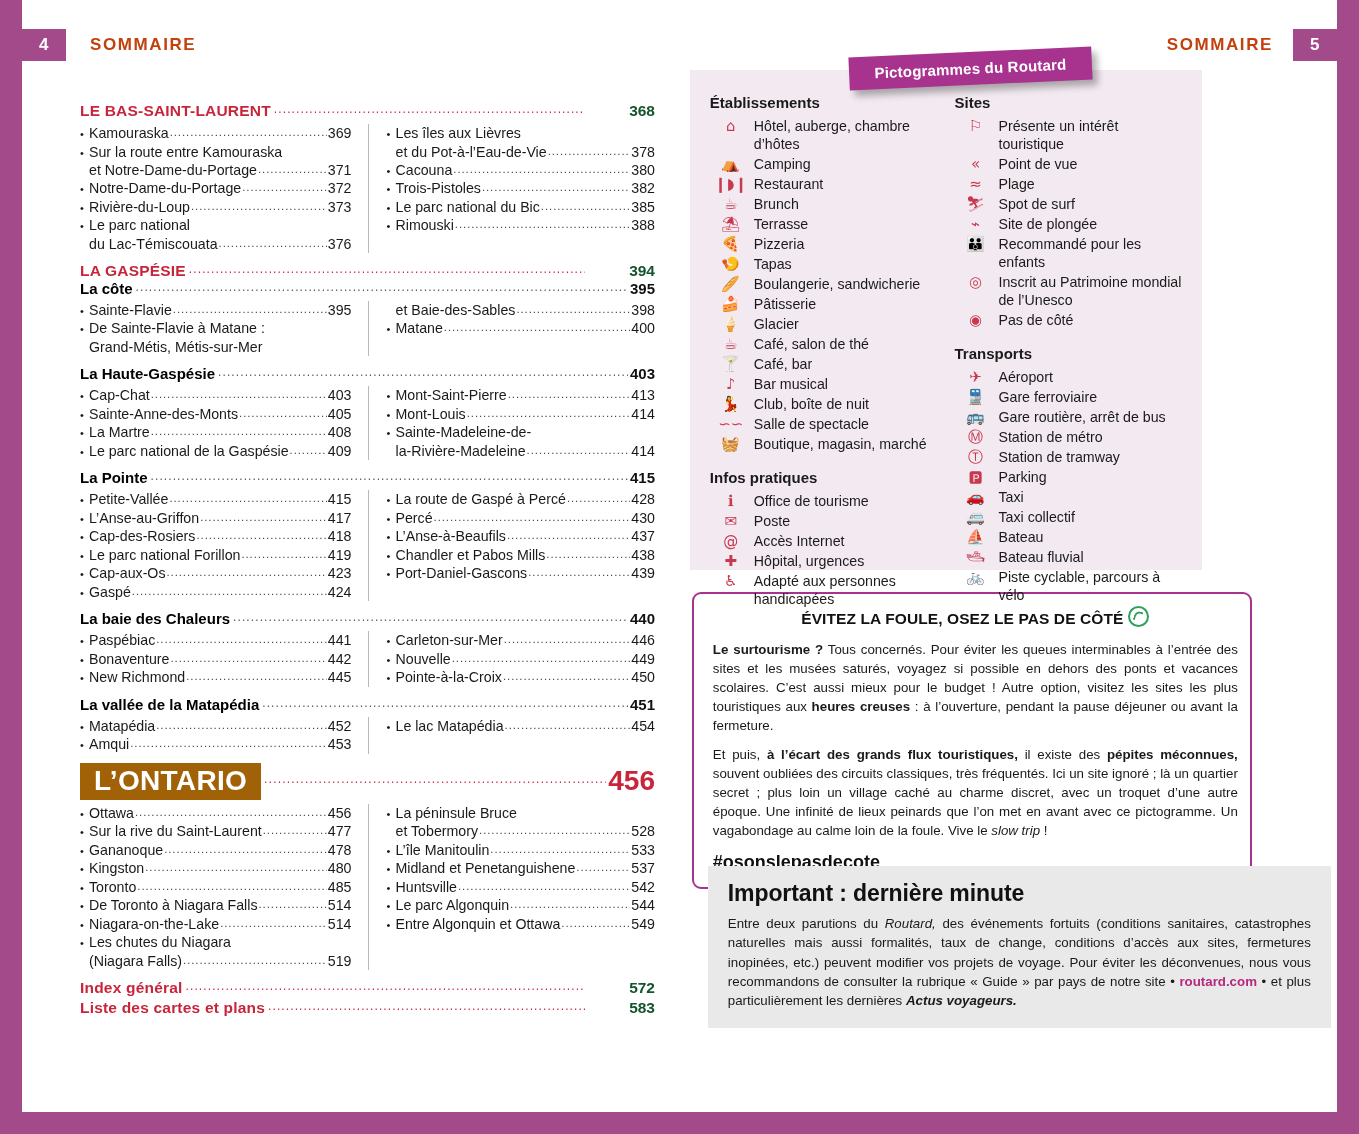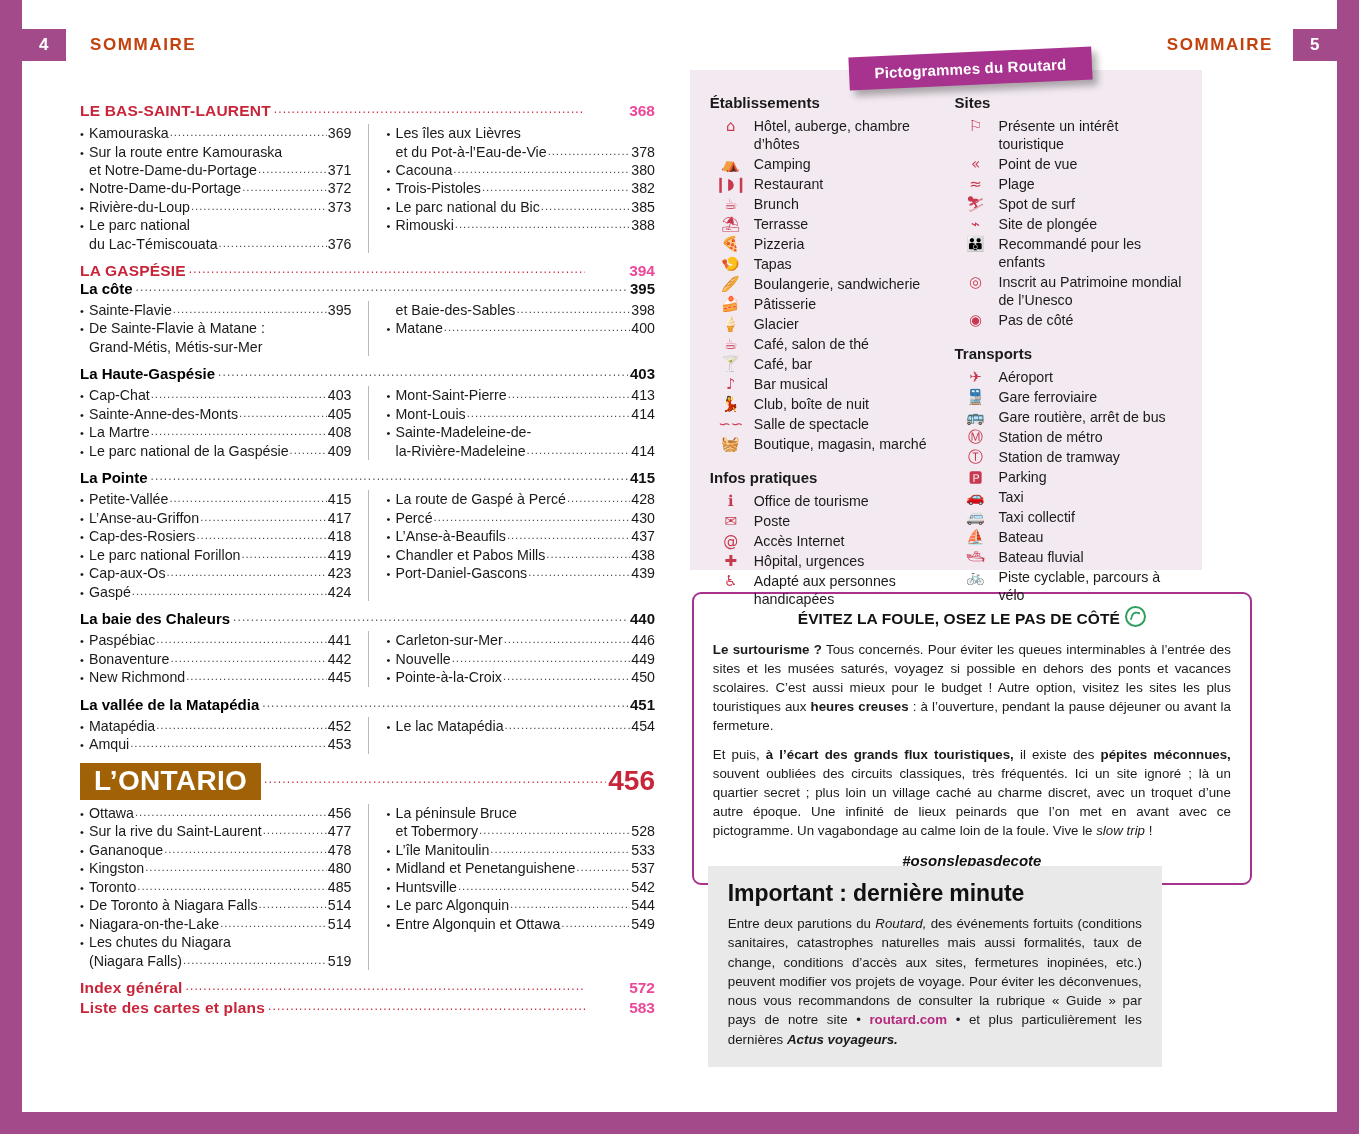--- a/index.html
+++ b/index.html
@@ -47,21 +47,21 @@
   .toc-row .dots{
     flex:1 1 auto;margin:0 2px 0 3px;overflow:hidden;white-space:nowrap;
     font-size:12px;line-height:1;letter-spacing:1.1px;
   }
   .toc-row .pg{white-space:nowrap;}
 
   
   .sec-major{margin-top:2px;}
   .sec-major .lbl{color:#c8253a;font-size:15.5px;font-weight:bold;letter-spacing:.2px;}
   .sec-major .dots{color:#c8253a;position:relative;top:-3px;}
-  .sec-major .pg{color:#ec4899;font-size:15.5px;font-weight:bold;margin-left:42px;}
+  .sec-major .pg{color:#14532d;font-size:15.5px;font-weight:bold;margin-left:42px;}
 
   
   .sec-box{margin-top:8px;align-items:center;}
   .sec-box .lbl{
     background:#a16207;color:#ffffff;font-size:28px;font-weight:bold;
     padding:3px 14px 5px 14px;letter-spacing:.3px;line-height:1.05;
   }
   .sec-box .dots{color:#c8253a;position:relative;top:-2px;letter-spacing:1.2px;}
   .sec-box .pg{color:#c8253a;font-size:28px;font-weight:bold;}
 
@@ -116,21 +116,21 @@
     color:#c8384f;font-size:15px;line-height:18px;
     font-family:"DejaVu Sans", sans-serif;
   }
   .plabel{font-size:14.2px;color:#1a1a1a;line-height:18px;}
   .plabel .l2{display:block;}
 
   
   .foule{
     position:absolute;left:2px;top:592px;width:560px;
     border:2px solid #a8338f;border-radius:9px;
-    padding:12px 19px 14px 19px;box-sizing:border-box;
+    padding:12px 12px 14px 19px;box-sizing:border-box;
     background:#ffffff;
   }
   .foule-title{
     text-align:center;font-size:15.5px;font-weight:bold;color:#111;
     letter-spacing:.1px;margin-bottom:13px;
   }
   .foule-title .pdc{
     display:inline-block;width:17px;height:17px;border-radius:50%;
     border:2px solid #2f9e5e;vertical-align:-3px;margin-left:5px;position:relative;
   }
@@ -138,25 +138,25 @@
     content:"";position:absolute;left:4px;top:3px;width:6px;height:8px;
     border-left:2px solid #2f9e5e;border-top:2px solid #2f9e5e;
     border-top-left-radius:6px;transform:rotate(18deg);
   }
   .foule p{
     margin:0 0 11px 0;font-size:13.3px;line-height:1.42;color:#1a1a1a;
     text-align:justify;
   }
   .foule p b{font-weight:bold;}
   .foule p i{font-style:italic;}
-  .foule-tag{text-align:center;font-size:15px;font-weight:bold;color:#111;margin-top:2px;font-style:italic;}
+  .foule-tag{font-size:18px;font-weight:bold;color:#111;margin-top:2px;}
 
   
   .important{
-    position:absolute;left:18px;top:866px;width:454px;
+    position:absolute;left:18px;top:866px;width:623px;
     background:#e9e9e9;padding:14px 20px 18px 20px;box-sizing:border-box;
   }
   .imp-title{font-size:23px;font-weight:bold;color:#111;margin:0 0 7px 0;letter-spacing:-.1px;}
   .imp-body{font-size:13.3px;line-height:1.45;color:#1a1a1a;text-align:justify;margin:0;}
   .imp-body i{font-style:italic;}
   .imp-body .site{color:#b5287e;font-weight:bold;}
   .imp-body .bi{font-weight:bold;font-style:italic;}
 </style>
 </head>
 <body>

